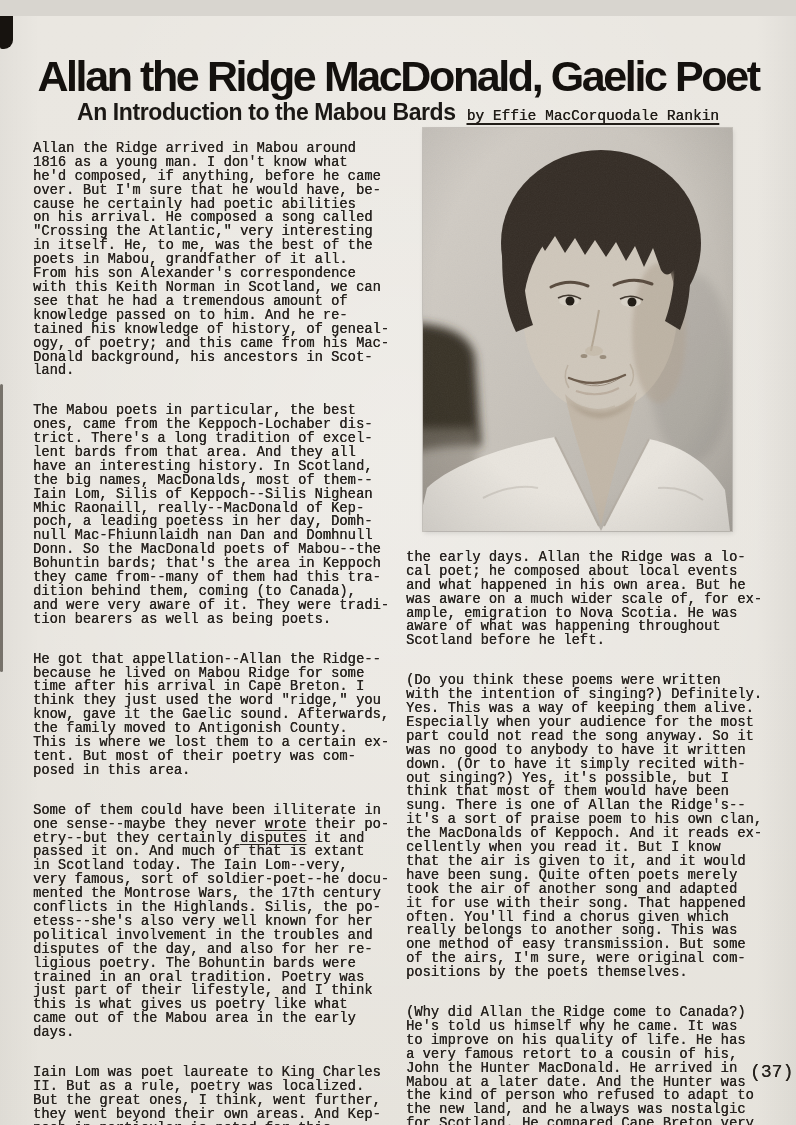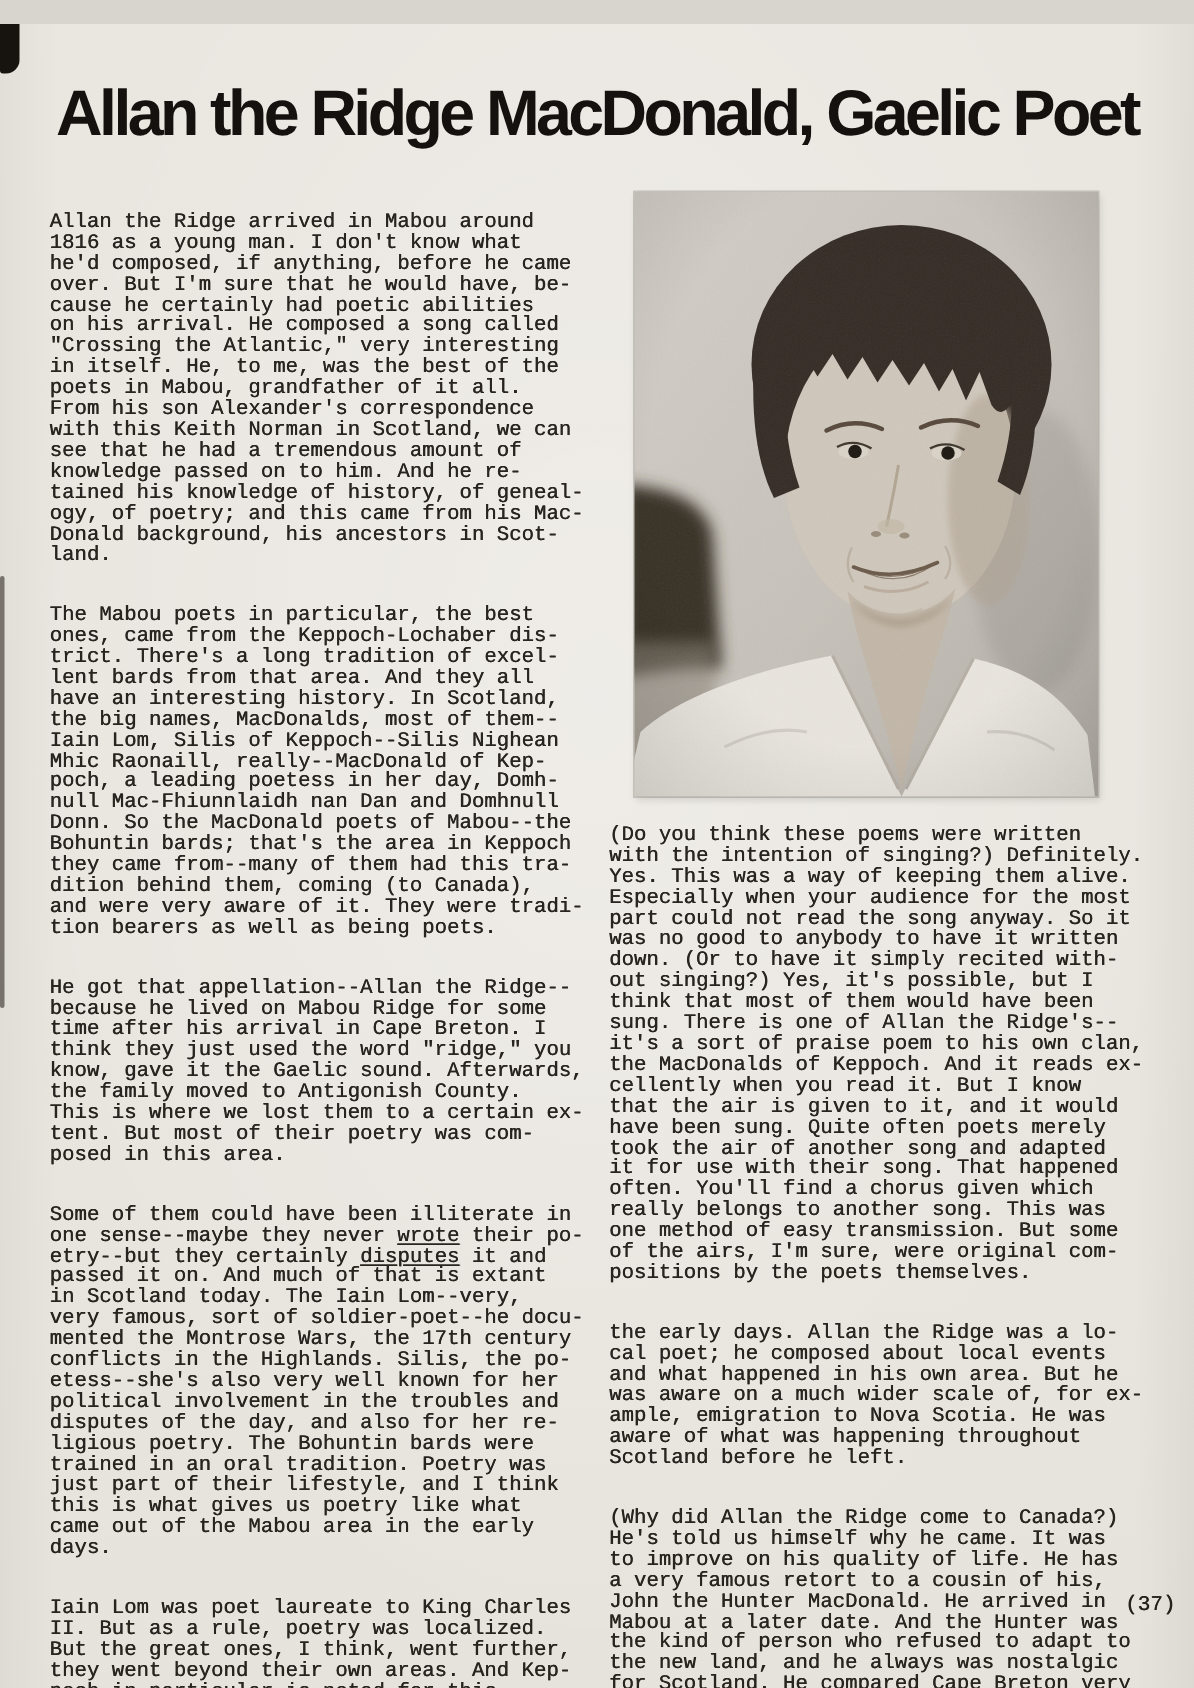--- a/index.html
+++ b/index.html
@@ -38,35 +38,37 @@
   .col-right{left:406px;top:521px;width:382px;}
   .u{text-decoration:underline;text-underline-offset:2px;font-family:Liberation Mono, monospace;}
   .photo{
     position:absolute;left:423px;top:112px;width:309px;height:403px;
     box-shadow:0 0 0 1px rgba(90,85,75,0.25), 1px 2px 5px rgba(0,0,0,0.12);
     background:#c6c1b9;
   }
   .photo svg{display:block;width:100%;height:100%;}
   .pageno{
     position:absolute;left:750px;top:1046px;
-    font-family:"Liberation Mono","DejaVu Sans Mono",monospace;font-size:14px;color:#26221d;
+    font-family:"Liberation Mono","DejaVu Sans Mono",monospace;font-size:18px;color:#26221d;
     text-shadow:0.25px 0 0 currentColor;
   }
 </style>
 </head>
 <body>
 
 <div class="page">
 
   <div class="corner-mark"></div>
   <div class="edge-line"></div>
 
   <h1 class="title">Allan the Ridge MacDonald, Gaelic Poet</h1>
 
   <div class="subtitle-row">
+    <span class="subtitle">An Introduction to the Mabou Bards</span>
+    <span class="byline">by Effie MacCorquodale Rankin</span>
   </div>
 
   <div class="photo">
     <svg viewBox="0 0 309 403" xmlns="http://www.w3.org/2000/svg">
       <defs>
         <linearGradient id="bgg" x1="0" y1="0" x2="1" y2="1">
           <stop offset="0" stop-color="#d4cfc8"></stop>
           <stop offset="0.55" stop-color="#c6c1b9"></stop>
           <stop offset="1" stop-color="#b2ada5"></stop>
         </linearGradient>
@@ -204,20 +206,27 @@
 But the great ones, I think, went further,
 they went beyond their own areas. And Kep-
 poch in particular is noted for this.
 Their bards were political--they were a-
 ware of the events which were happening
 throughout Scotland in their own day. And
 I think this carried through into Mabou in</p>
   </div>
 
   <div class="col col-right">
+    <p>the early days. Allan the Ridge was a lo-
+cal poet; he composed about local events
+and what happened in his own area. But he
+was aware on a much wider scale of, for ex-
+ample, emigration to Nova Scotia. He was
+aware of what was happening throughout
+Scotland before he left.</p>
     <p>(Do you think these poems were written
 with the intention of singing?) Definitely.
 Yes. This was a way of keeping them alive.
 Especially when your audience for the most
 part could not read the song anyway. So it
 was no good to anybody to have it written
 down. (Or to have it simply recited with-
 out singing?) Yes, it's possible, but I
 think that most of them would have been
 sung. There is one of Allan the Ridge's--
@@ -226,27 +235,20 @@
 cellently when you read it. But I know
 that the air is given to it, and it would
 have been sung. Quite often poets merely
 took the air of another song and adapted
 it for use with their song. That happened
 often. You'll find a chorus given which
 really belongs to another song. This was
 one method of easy transmission. But some
 of the airs, I'm sure, were original com-
 positions by the poets themselves.</p>
-    <p>the early days. Allan the Ridge was a lo-
-cal poet; he composed about local events
-and what happened in his own area. But he
-was aware on a much wider scale of, for ex-
-ample, emigration to Nova Scotia. He was
-aware of what was happening throughout
-Scotland before he left.</p>
     <p>(Why did Allan the Ridge come to Canada?)
 He's told us himself why he came. It was
 to improve on his quality of life. He has
 a very famous retort to a cousin of his,
 John the Hunter MacDonald. He arrived in
 Mabou at a later date. And the Hunter was
 the kind of person who refused to adapt to
 the new land, and he always was nostalgic
 for Scotland. He compared Cape Breton very
 unfavourably with Scotland. But Allan re-

